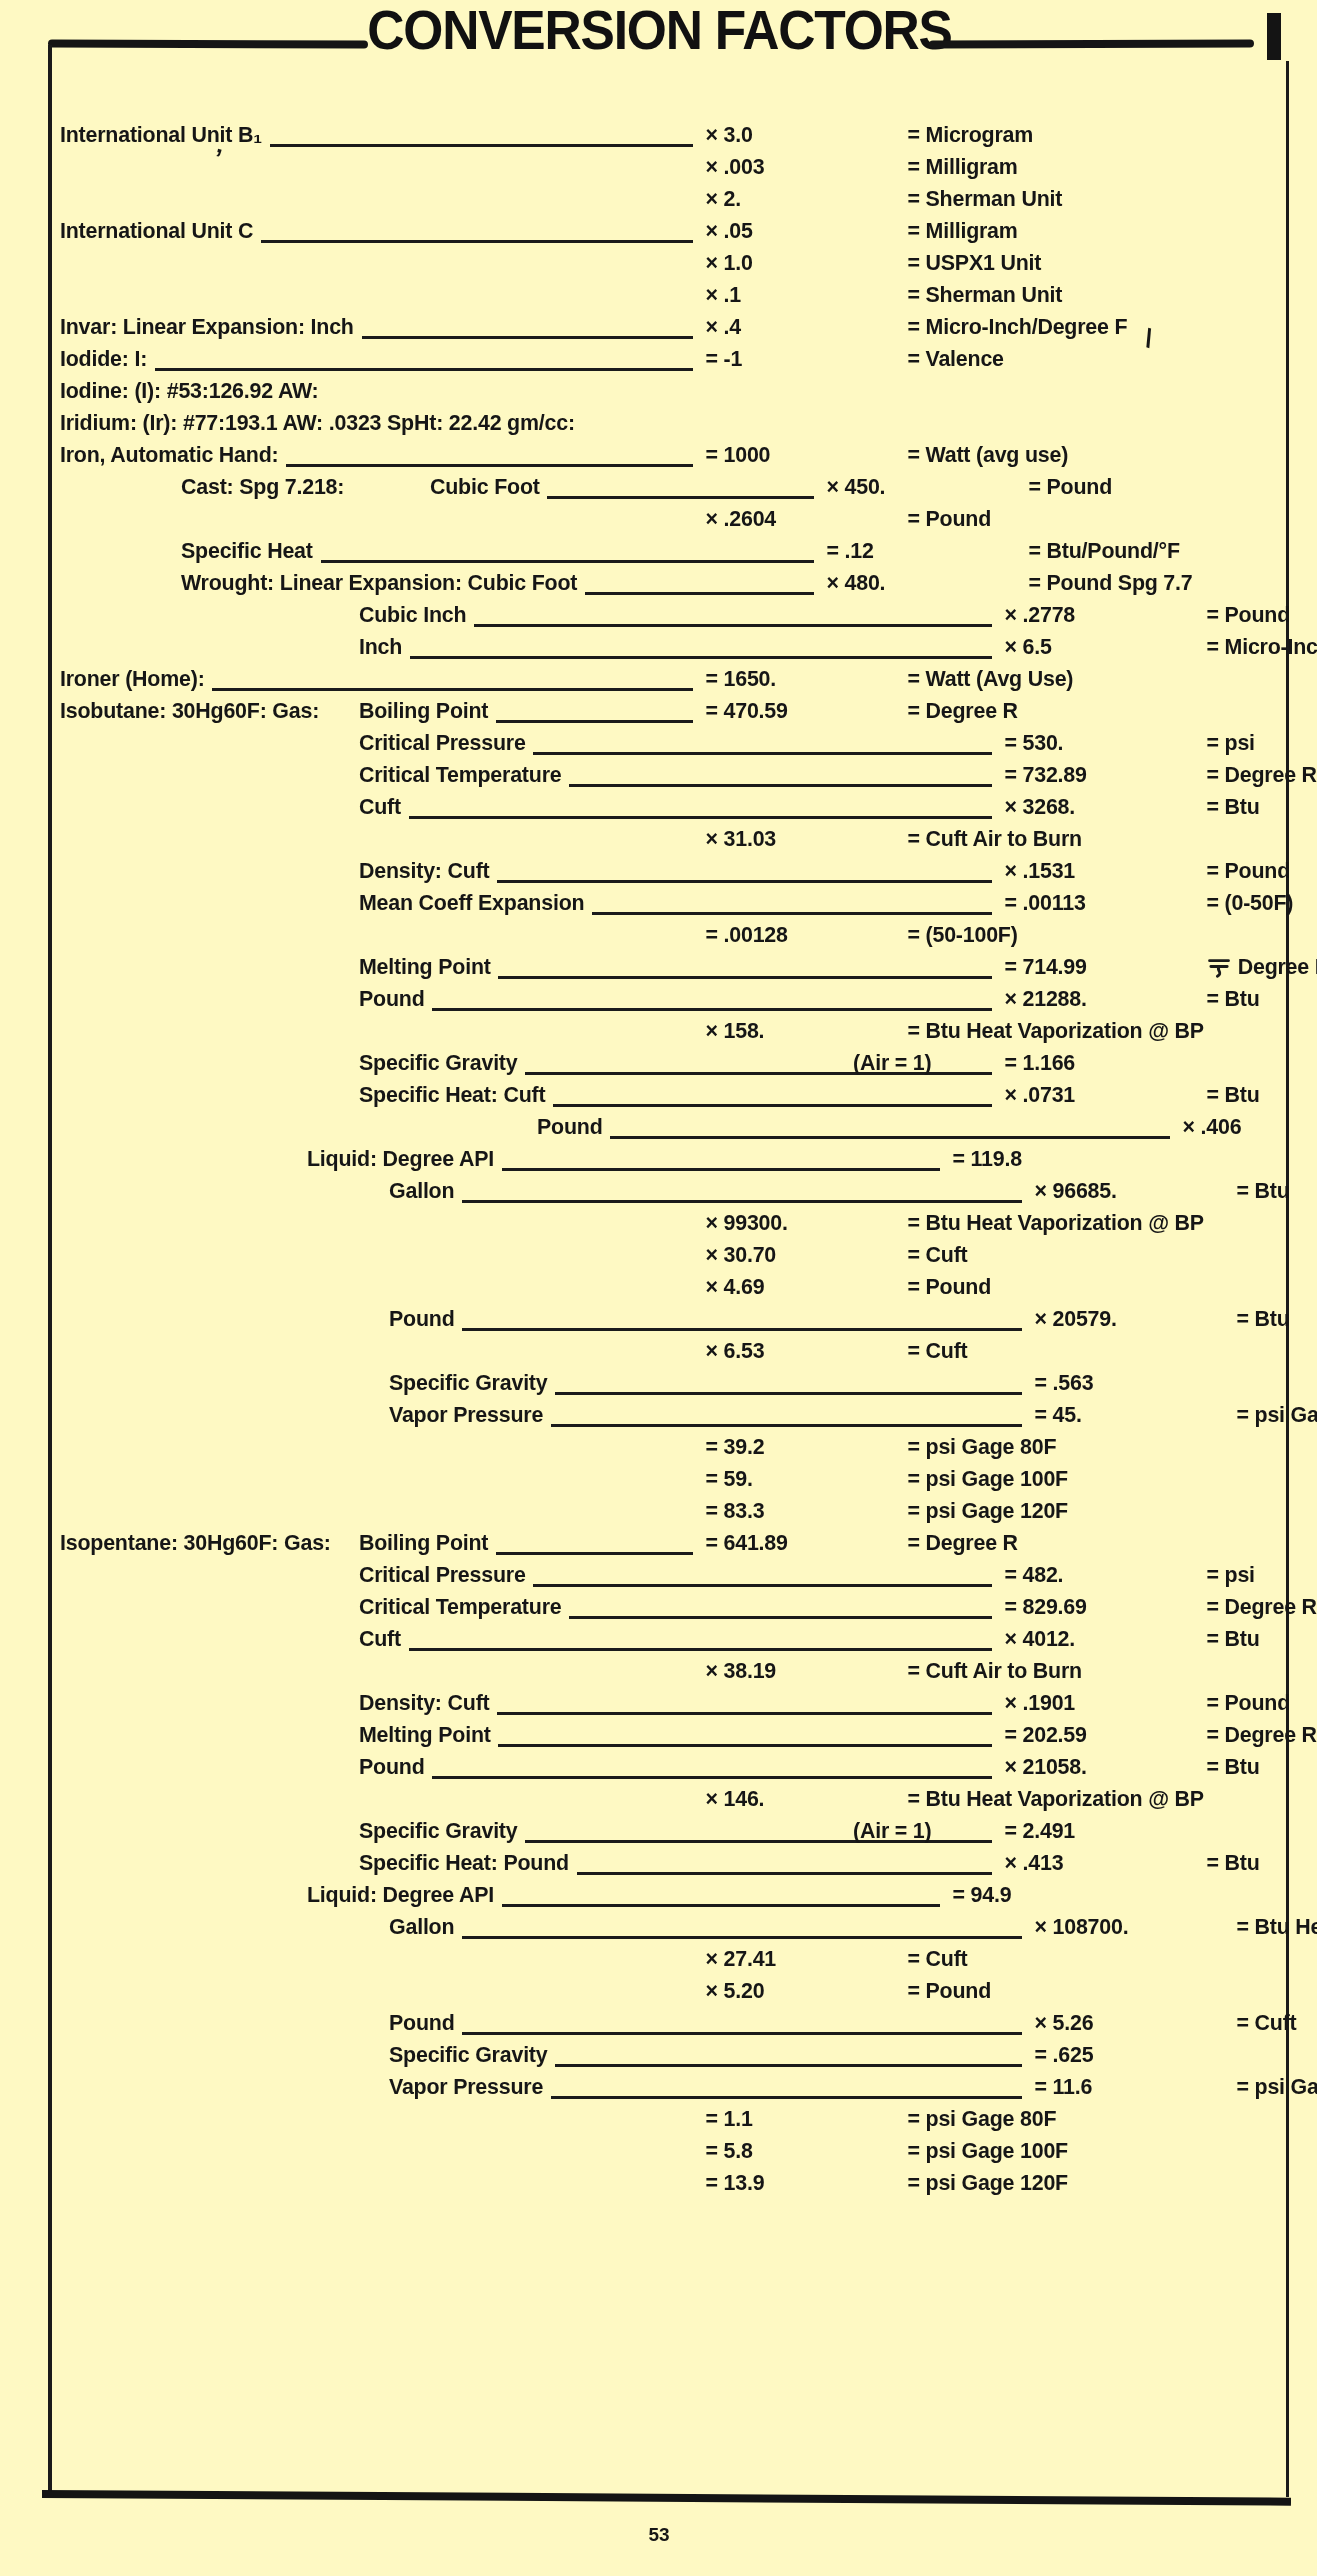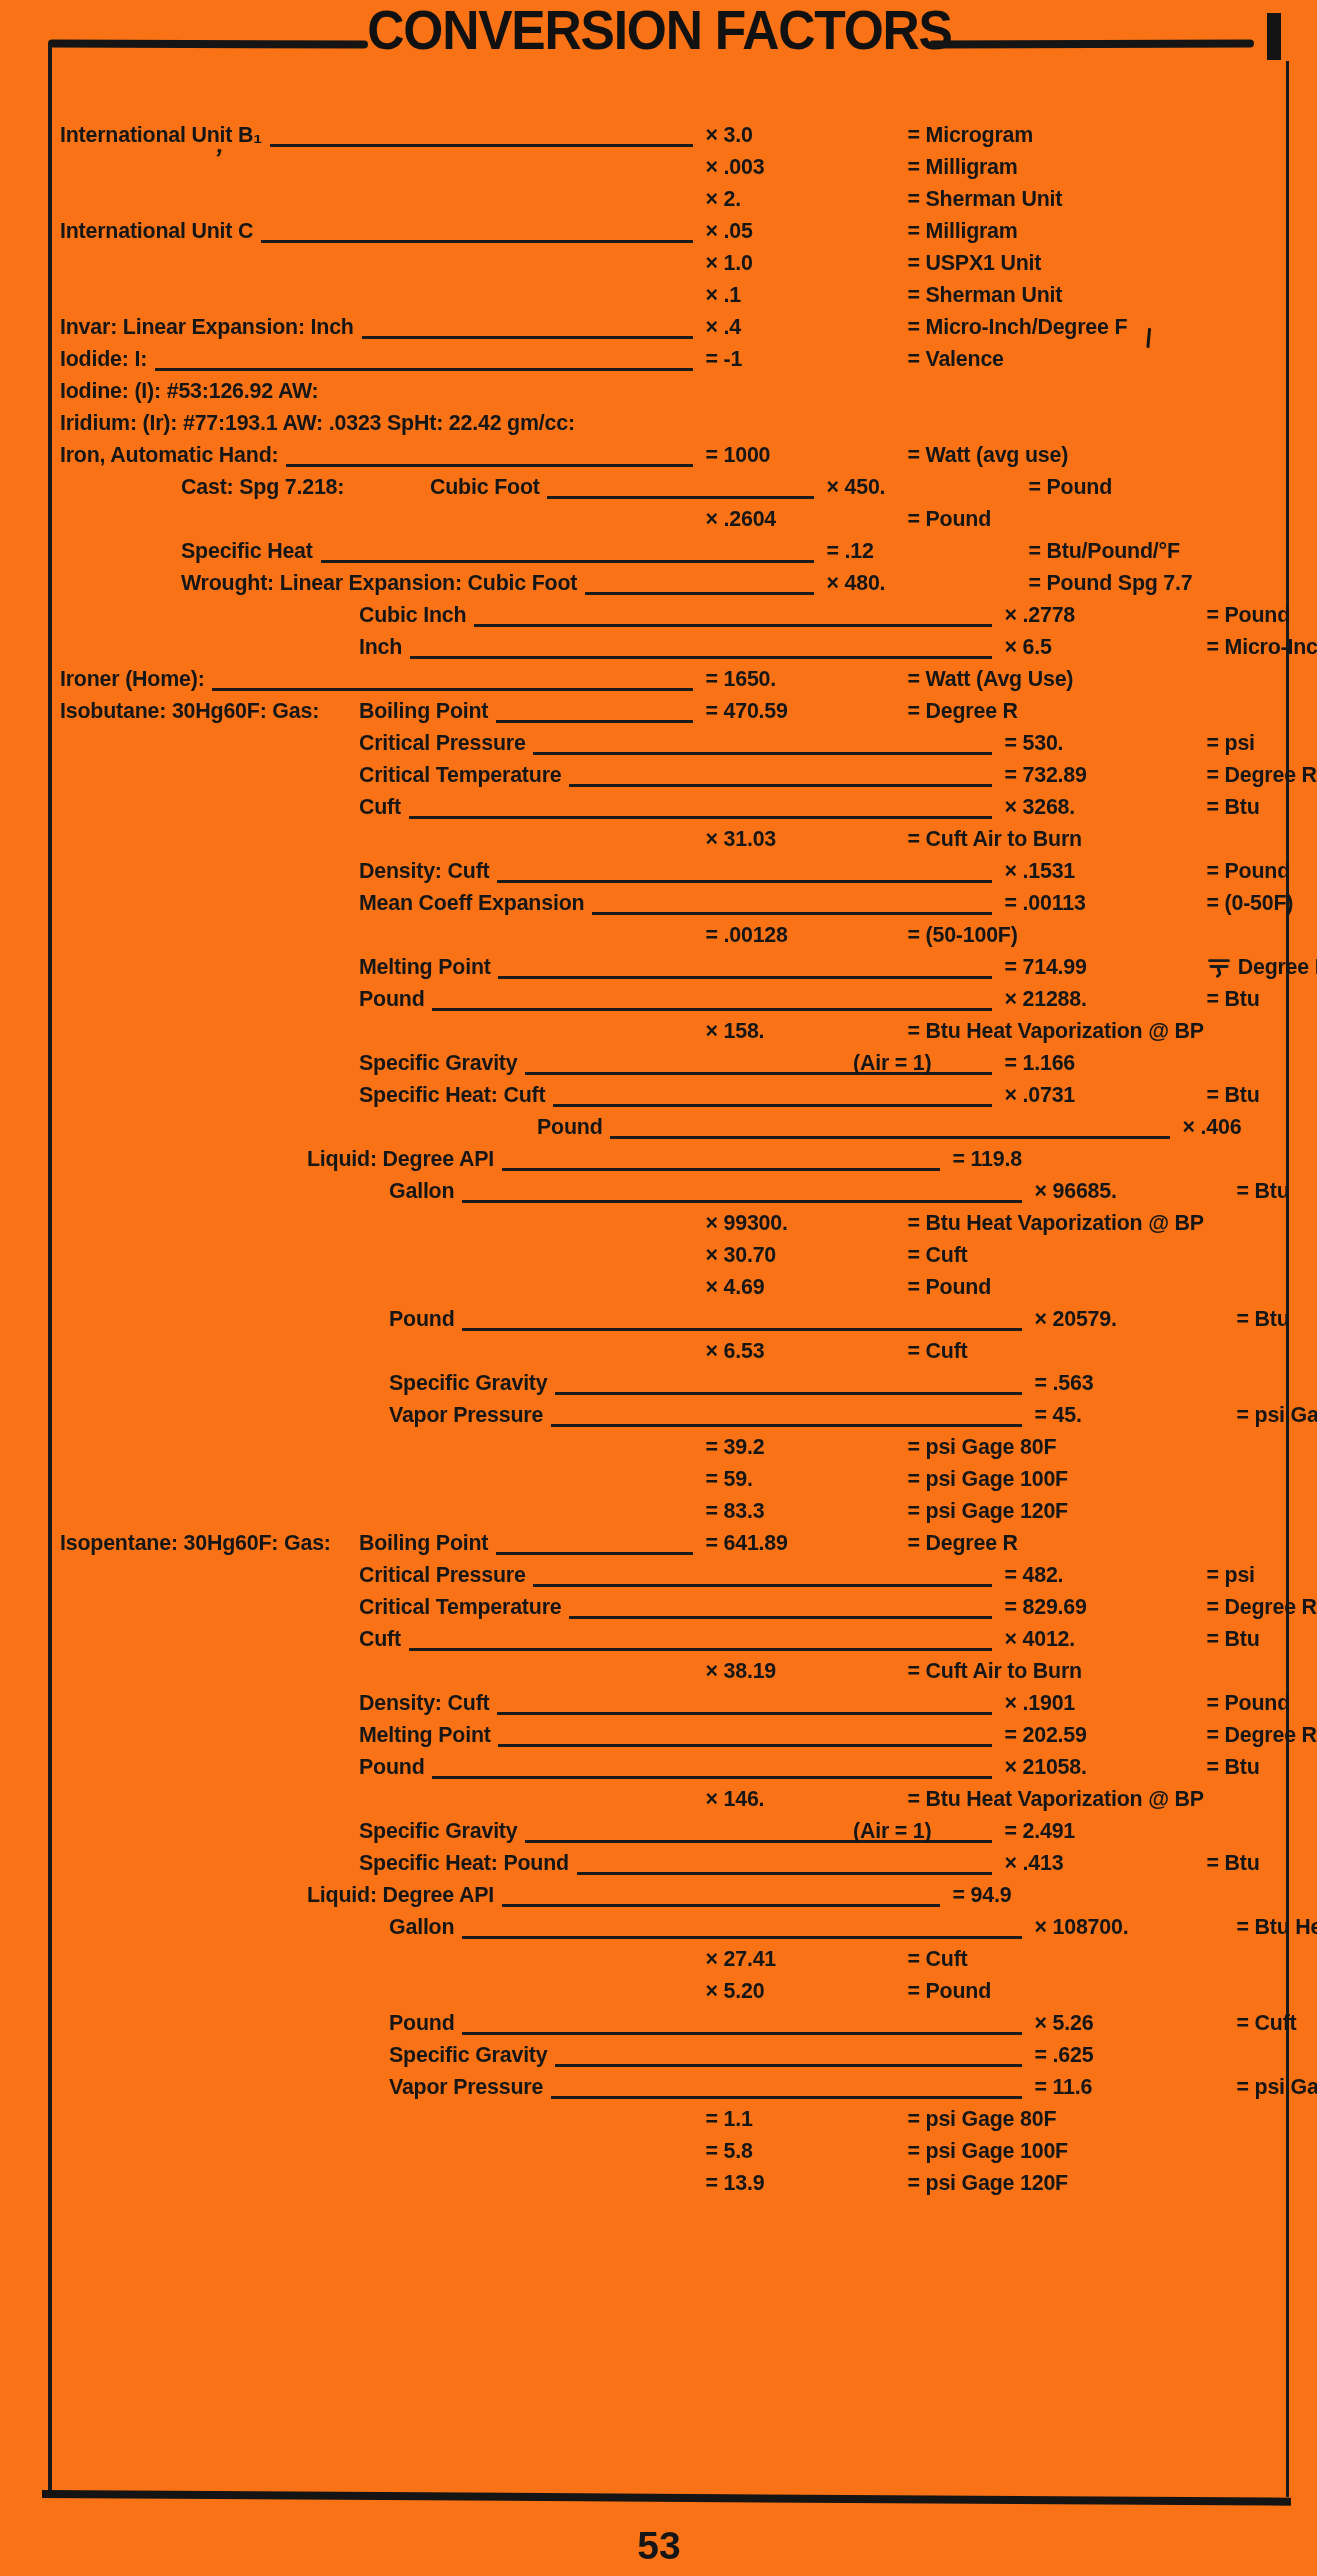--- a/index.html
+++ b/index.html
@@ -1,17 +1,17 @@
 <!DOCTYPE html>
 <html style="font-size:10.4px"><head>
 <meta charset="utf-8">
 <style>
   html,body{margin:0;padding:0;background:#e9e7e1;}
   .page{
-    position:relative;width:1318px;height:2576px;background:#f97316;
+    position:relative;width:1318px;height:2576px;background:#fef9c3;
     font-family:"Liberation Sans","DejaVu Sans",sans-serif;
     color:#161616;font-weight:700;overflow:hidden;
   }
   
   .title{
     position:absolute;left:335px;top:0;width:649px;margin:0;
     text-align:center;font-size:56px;line-height:60px;letter-spacing:-1.3px;
     transform:scaleX(0.92);transform-origin:center;white-space:nowrap;color:#111;
   }
   .rule{position:absolute;top:40px;height:8.4px;background:#151515;border-radius:4.5px;}
@@ -37,21 +37,21 @@
   .row.ind-4 .lab{padding-left:329px;justify-content:flex-end;}
   .row.ind-5 .lab{padding-left:477px;}
   .row.ind-0.split .l1{width:299px;}
   .row.ind-1.split .l1{width:249px;}
   .leader{flex:1;height:25px;border-bottom:3.2px solid #1b1b1b;margin:0 6.5px 0 7.8px;min-width:17px;}
   .val{width:202px;flex:none;padding-left:6.5px;}
   .unit{flex:1;}
   .air{position:absolute;left:793px;top:0;}
   .scribble{vertical-align:-5.2px;margin-right:5.2px;}
   
-  .page-number{position:absolute;left:0;right:0;top:2524px;text-align:center;font-size:39px;}
+  .page-number{position:absolute;left:0;right:0;top:2524px;text-align:center;font-size:19px;}
   .tick{position:absolute;left:214px;top:143px;font-size:26px;transform:rotate(14deg);}
   .slash{position:absolute;left:1145px;top:323px;font-size:26px;transform:rotate(16deg);}
 </style>
 </head>
 <body>
 
 <div class="page">
   <div class="rule rule-left"></div>
   <h1 class="title">CONVERSION FACTORS</h1>
   <div class="rule rule-right"></div>

